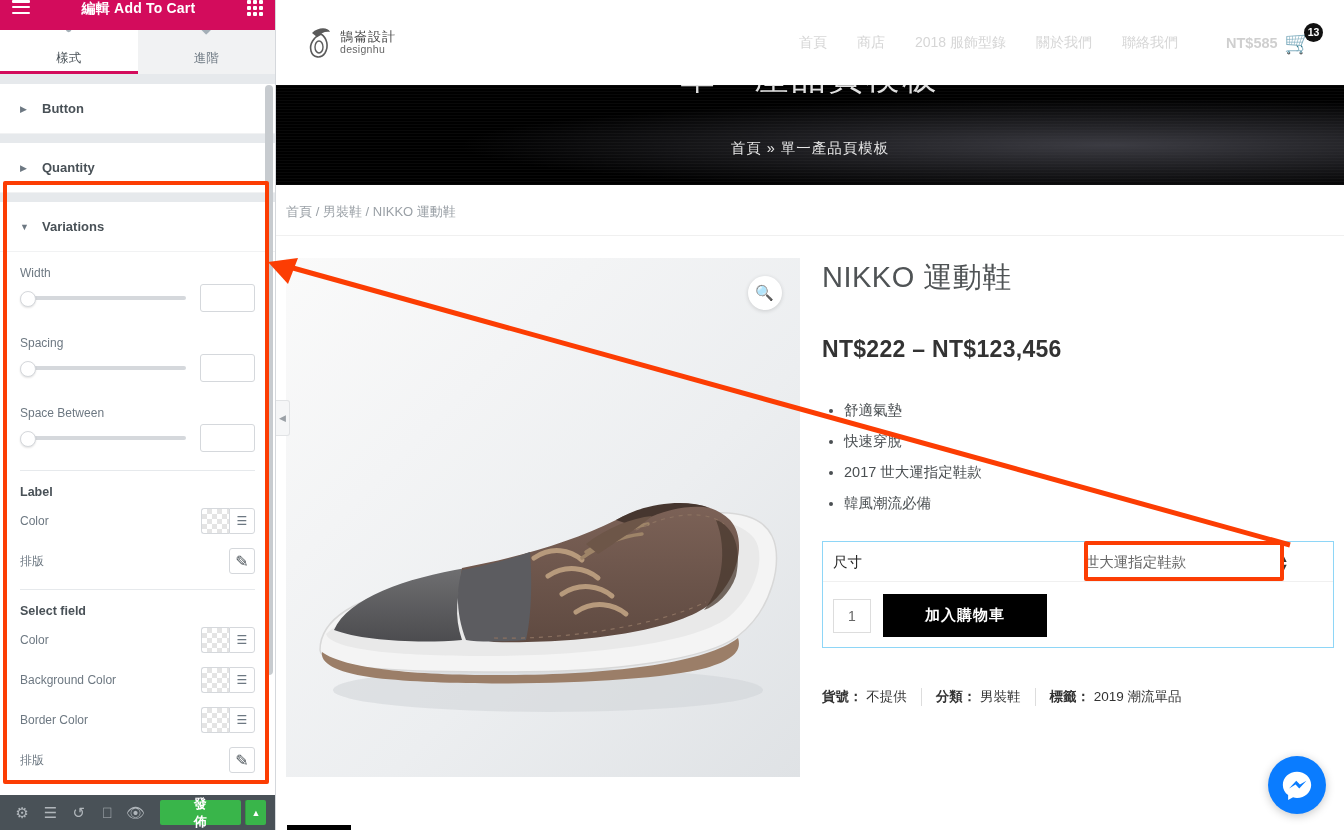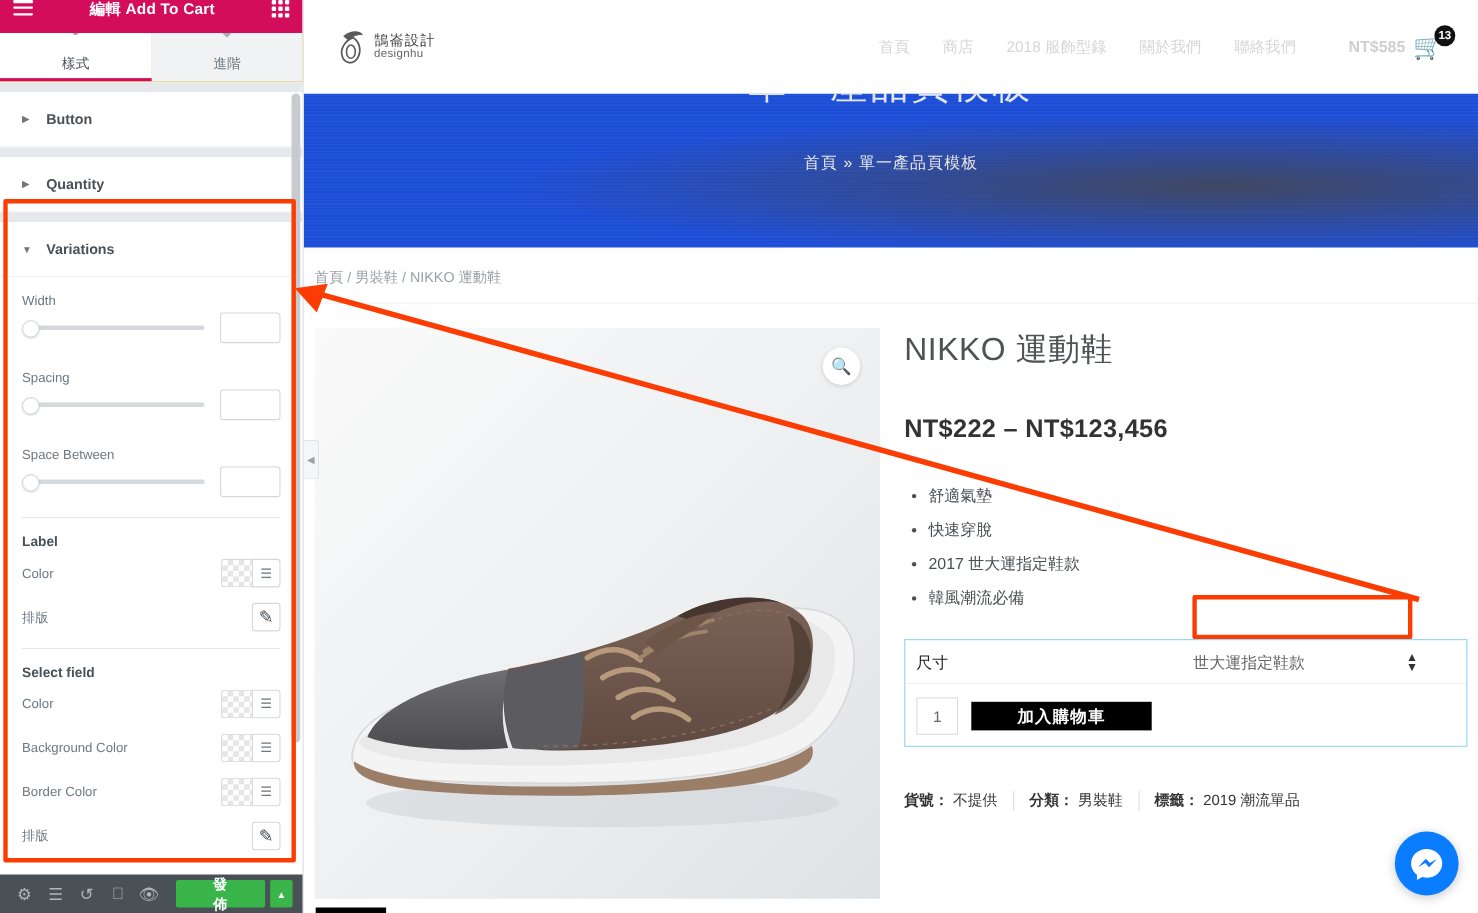--- a/index.html
+++ b/index.html
@@ -155,21 +155,21 @@
   .cart-wrap { display: flex; align-items: center; gap: 7px; margin-left: 18px; position: relative; }
   .cart-amount { color: #cfcfcf; font-size: 14.5px; font-weight: 600; }
   .cart-icon { color: #cfcfcf; font-size: 22px; line-height: 1; position: relative; cursor: pointer; }
   .cart-badge {
     position: absolute; top: -9px; right: -11px; width: 19px; height: 19px;
     background: #111; color: #fff; border-radius: 50%; font-size: 10.5px;
     display: flex; align-items: center; justify-content: center; font-weight: 700;
   }
 
   .hero {
-    height: 140px; background: #1d4ed8; position: relative; overflow: hidden;
+    height: 100px; background: #000000; position: relative; overflow: hidden;
   }
   .hero:before {
     content: ""; position: absolute; inset: 0;
     background:
       radial-gradient(ellipse at 78% 60%, rgba(70,70,78,.85) 0%, rgba(20,24,30,0) 55%),
       repeating-linear-gradient(0deg, rgba(255,255,255,.035) 0 1px, transparent 1px 3px);
   }
   .hero-title {
     position: absolute; top: -30px; left: 0; right: 0; text-align: center;
     color: #f3f3f3; font-size: 34px; letter-spacing: 3px; opacity: .92;
@@ -222,21 +222,21 @@
   .variation-select .val { flex: 1; text-align: center; }
   .variation-select .spin { color: #333; font-size: 11px; line-height: 1; display: flex; flex-direction: column; }
 
   .cart-actions { display: flex; align-items: center; gap: 12px; padding: 12px 10px 0; }
   .qty-input {
     width: 38px; height: 34px; border: 1px solid #ddd; background: #fff;
     text-align: center; font-size: 14px; color: #666;
     display: flex; align-items: center; justify-content: center; cursor: text;
   }
   .addcart-btn {
-    height: 26px; background: #000; color: #fff; border: none;
+    height: 43px; background: #000; color: #fff; border: none;
     font-size: 15px; font-weight: 700; padding: 0 42px; cursor: pointer;
     letter-spacing: 1px;
   }
 
   .product-meta {
     margin-top: 40px; font-size: 13.5px; color: #333; display: flex; align-items: center;
   }
   .meta-item { padding: 0 14px; border-right: 1px solid #ddd; }
   .meta-item:first-child { padding-left: 0; }
   .meta-item:last-child { border-right: none; }

